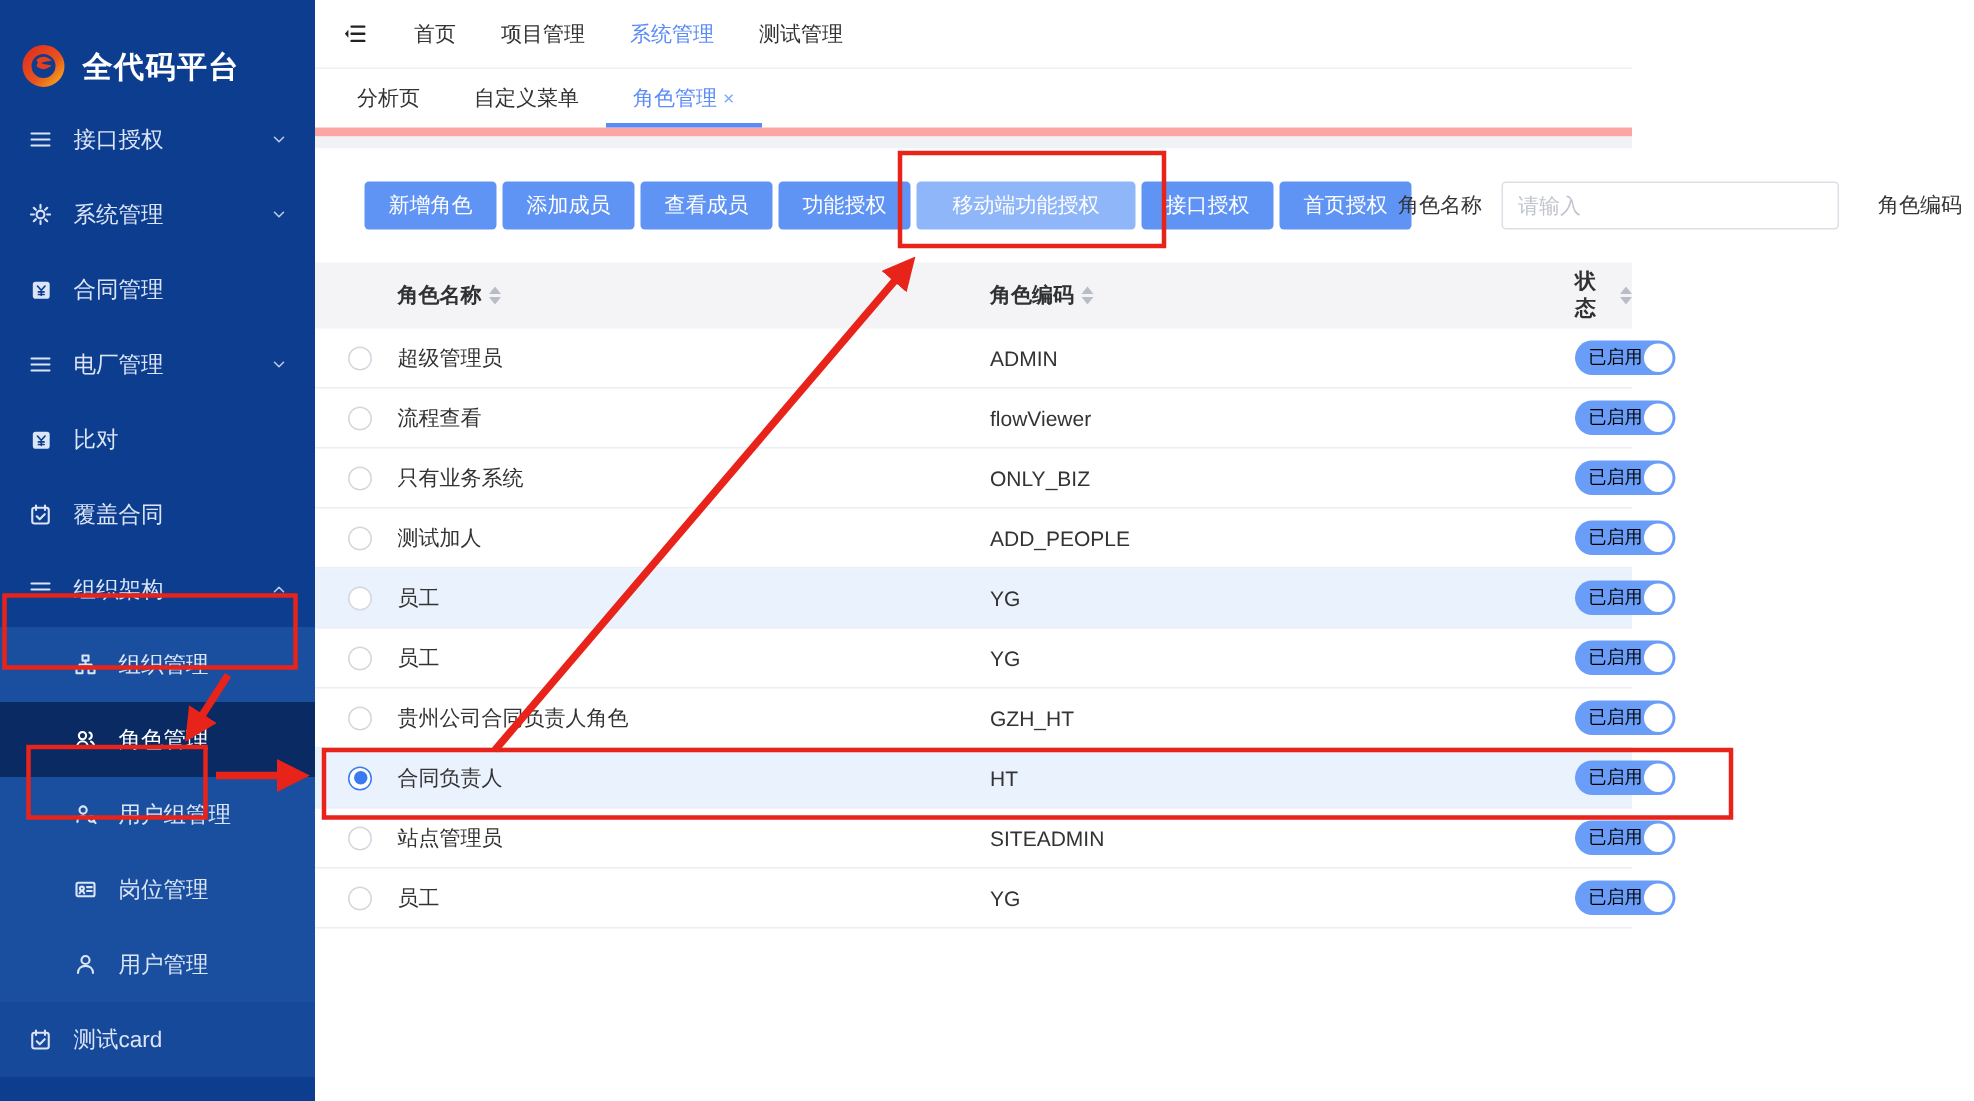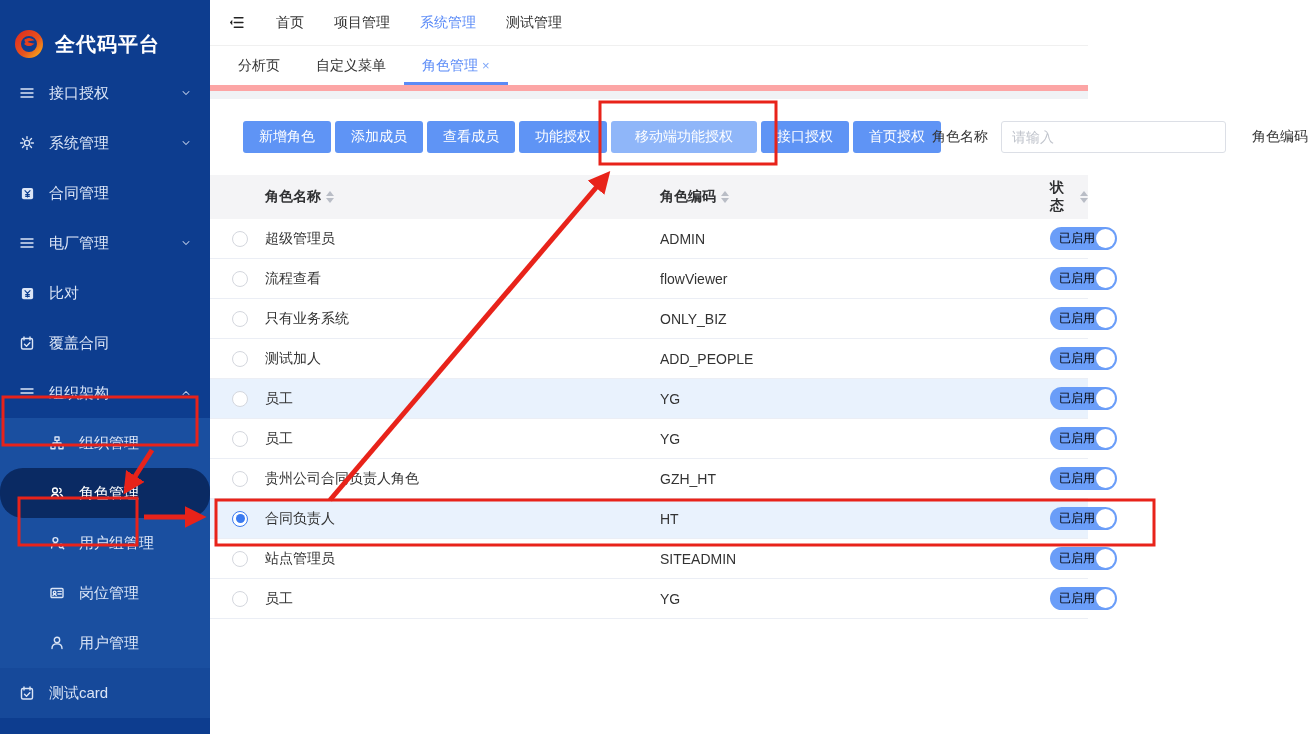--- a/index.html
+++ b/index.html
@@ -8,21 +8,21 @@
 
   
   .sidebar { position:absolute; left:0; top:0; width:210px; height:734px; background:#0d3d8f; color:#dbe5f6; overflow:hidden; z-index:2; }
   .logo-row { display:flex; align-items:center; height:48px; padding:0 12px; gap:9px;margin-top:20px; }
   .logo-text { font-size:20px; font-weight:bold; color:#fff; letter-spacing:1px; }
   .nav-item { display:flex; align-items:center; height:50px; padding:0 16px 0 18px; font-size:15px; cursor:pointer; }
   .nav-item .ico { width:18px; height:18px; margin-right:13px; display:flex; align-items:center; justify-content:center; flex:none; }
   .nav-item .lbl { flex:1; white-space:nowrap; }
   .chev { width:14px; height:14px; display:flex; align-items:center; opacity:.85; }
   .submenu { background:#1a4fa0; }
-  .submenu .nav-item { padding-left:48px;border-radius:23px; }
+  .submenu .nav-item { padding-left:48px; }
   .submenu .nav-item.active { background:#0a2a63; color:#fff; }
   .bottom-item { background:#16499a; }
   svg.sic { stroke:currentColor; fill:none; stroke-width:1.4; stroke-linecap:round; stroke-linejoin:round; }
 
   
   .main { position:absolute; left:210px; top:0; width:878px; height:734px; background:#fff; }
   .topnav { height:46px; display:flex; align-items:center; padding:0 18px; gap:30px; font-size:14px; color:#333; border-bottom:1px solid #f0f0f0; }
   .topnav .tn-item { cursor:pointer; }
   .topnav .tn-item.active { color:#5b8bf7; }
   .collapse { width:18px; height:18px; display:flex; align-items:center; color:#222; cursor:pointer; }

